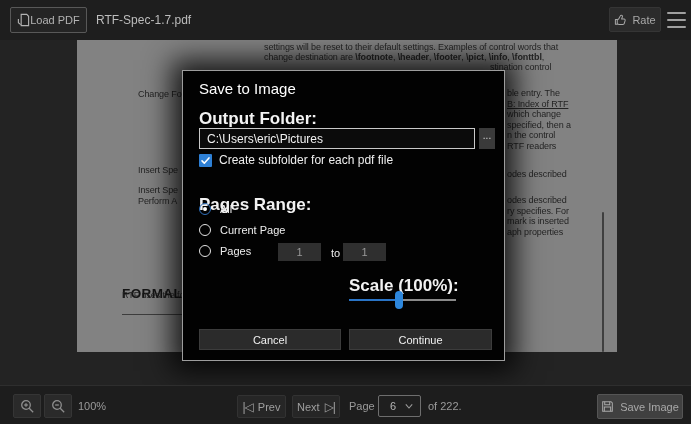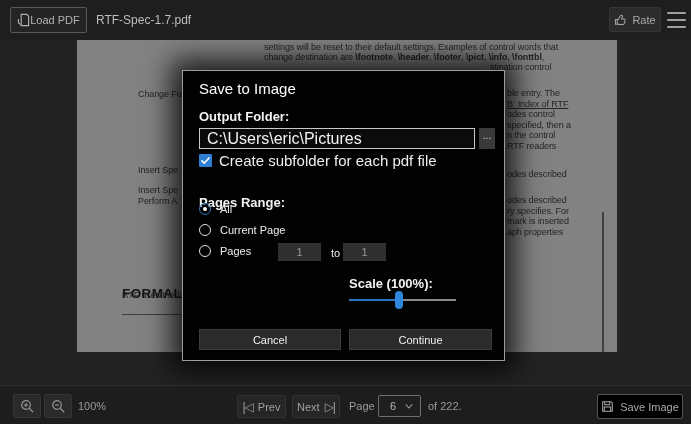--- a/index.html
+++ b/index.html
@@ -35,32 +35,32 @@
               letter-spacing:0.4px; white-space:nowrap; }
   .phr { position:absolute; height:1px; background:#3d3d3d; }
   .scrollbar { position:absolute; left:602px; top:172px; width:2px; height:140px;
                background:#3f3f3f; border-radius:1px; }
 
   
   .dialog { position:absolute; left:182px; top:70px; width:323px; height:291px;
             background:#020202; border:1px solid #9d9d9d; z-index:5;
             box-shadow:0 0 26px 10px rgba(0,0,0,0.82); color:#fff; }
   .dlg-title { position:absolute; left:16px; top:9px; font-size:15px; color:#fff; }
-  .dlg-label { position:absolute; font-size:13px; font-weight:bold; color:#f2f2f2; white-space:nowrap; }
+  .dlg-label { position:absolute; font-size:17px; font-weight:bold; color:#f2f2f2; white-space:nowrap; }
   .folder-input { position:absolute; left:16px; top:57px; width:276px; height:21px;
                   background:#0b0b0b; border:1px solid #c9c9c9; color:#f2f2f2;
-                  font-size:16px; padding:0 7px; font-family:"Liberation Sans",sans-serif; }
+                  font-size:12px; padding:0 7px; font-family:"Liberation Sans",sans-serif; }
   .btn-browse { position:absolute; left:296px; top:57px; width:16px; height:21px;
                 background:#3a3a3a; border:1px solid #3a3a3a; color:#d6d6d6;
                 font-size:10px; line-height:14px; text-align:center; cursor:pointer; }
   .checkrow { position:absolute; left:16px; top:82px; height:14px; display:flex;
               align-items:center; gap:7px; }
   .checkbox { width:13px; height:13px; background:#2e80d5; border-radius:1px;
               display:flex; align-items:center; justify-content:center; }
-  .checklabel { font-size:15px; color:#eeeeee; white-space:nowrap; }
+  .checklabel { font-size:12px; color:#eeeeee; white-space:nowrap; }
   .radiorow { position:absolute; left:16px; height:14px; display:flex;
               align-items:center; gap:9px; }
   .radio { width:12px; height:12px; border-radius:50%; border:1.5px solid #e2e2e2;
            position:relative; background:transparent; }
   .radio.sel { border-color:#2f6fbb; }
   .radio.sel::after { content:""; position:absolute; left:2.5px; top:2.5px;
                       width:4.5px; height:4.5px; border-radius:50%; background:#fff; }
   .radiolabel { font-size:11px; color:#eeeeee; white-space:nowrap; }
   .num-input { position:absolute; width:43px; height:18px; background:#2f2f2f;
                border:none; color:#9a9a9a; font-size:11px; text-align:center;
@@ -95,21 +95,21 @@
   .nav-btn { position:absolute; top:9px; height:23px; background:#262626;
              border:1px solid #323232; border-radius:2px; color:#9f9f9f; font-size:11px;
              display:flex; align-items:center; justify-content:center; gap:5px; cursor:pointer; }
   .nav-glyph { font-size:12px; letter-spacing:-1px; color:#9f9f9f; }
   .page-label, .page-total { position:absolute; top:14px; font-size:11px; color:#9a9a9a; }
   .page-select { position:absolute; left:378px; top:9px; width:43px; height:22px;
                  background:#1f1f1f; border:1px solid #6e6e6e; border-radius:2px;
                  color:#b5b5b5; font-size:11px; display:flex; align-items:center;
                  padding:0 6px 0 11px; justify-content:space-between; cursor:pointer; }
   .btn-save { position:absolute; right:8px; top:8px; width:86px; height:25px;
-              background:#000000; border:1px solid #555555; border-radius:2px;
+              background:#404040; border:1px solid #555555; border-radius:2px;
               color:#a8a8a8; font-size:11px; display:flex; align-items:center;
               justify-content:center; gap:6px; cursor:pointer; }
   svg { display:block; }
 </style>
 </head>
 <body>
 
 <div class="app">
 
   <div class="canvas">
@@ -120,21 +120,21 @@
       <div class="pfrag" style="left:187px; top:2px;">settings will be reset to their default settings. Examples of control words that</div>
       <div class="pfrag" style="left:413px; top:22px;">stination control</div>
 
       <div class="pfrag" style="left:61px; top:49px;">Change Fo</div>
       <div class="pfrag" style="left:61px; top:125px;">Insert Spe</div>
       <div class="pfrag" style="left:61px; top:145px;">Insert Spe</div>
       <div class="pfrag" style="left:61px; top:156px;">Perform A</div>
 
       <div class="pfrag" style="left:430px; top:48px;">ble entry. The</div>
       <div class="pfrag link" style="left:430px; top:59px;">B: Index of RTF</div>
-      <div class="pfrag" style="left:430px; top:69px;">odes control</div>
+      <div class="pfrag" style="left:430px; top:69px;">which change</div>
       <div class="pfrag" style="left:430px; top:80px;">specified, then a</div>
       <div class="pfrag" style="left:430px; top:90px;">n the control</div>
       <div class="pfrag" style="left:430px; top:101px;">RTF readers</div>
       <div class="pfrag" style="left:430px; top:129px;">odes described</div>
       <div class="pfrag" style="left:430px; top:155px;">odes described</div>
       <div class="pfrag" style="left:430px; top:166px;">ry specifies. For</div>
       <div class="pfrag" style="left:430px; top:176px;">mark is inserted</div>
       <div class="pfrag" style="left:430px; top:187px;">aph properties</div>
 
       <div class="pheading" style="left:45px; top:222px;margin-top:24px;">FORMAL</div>

